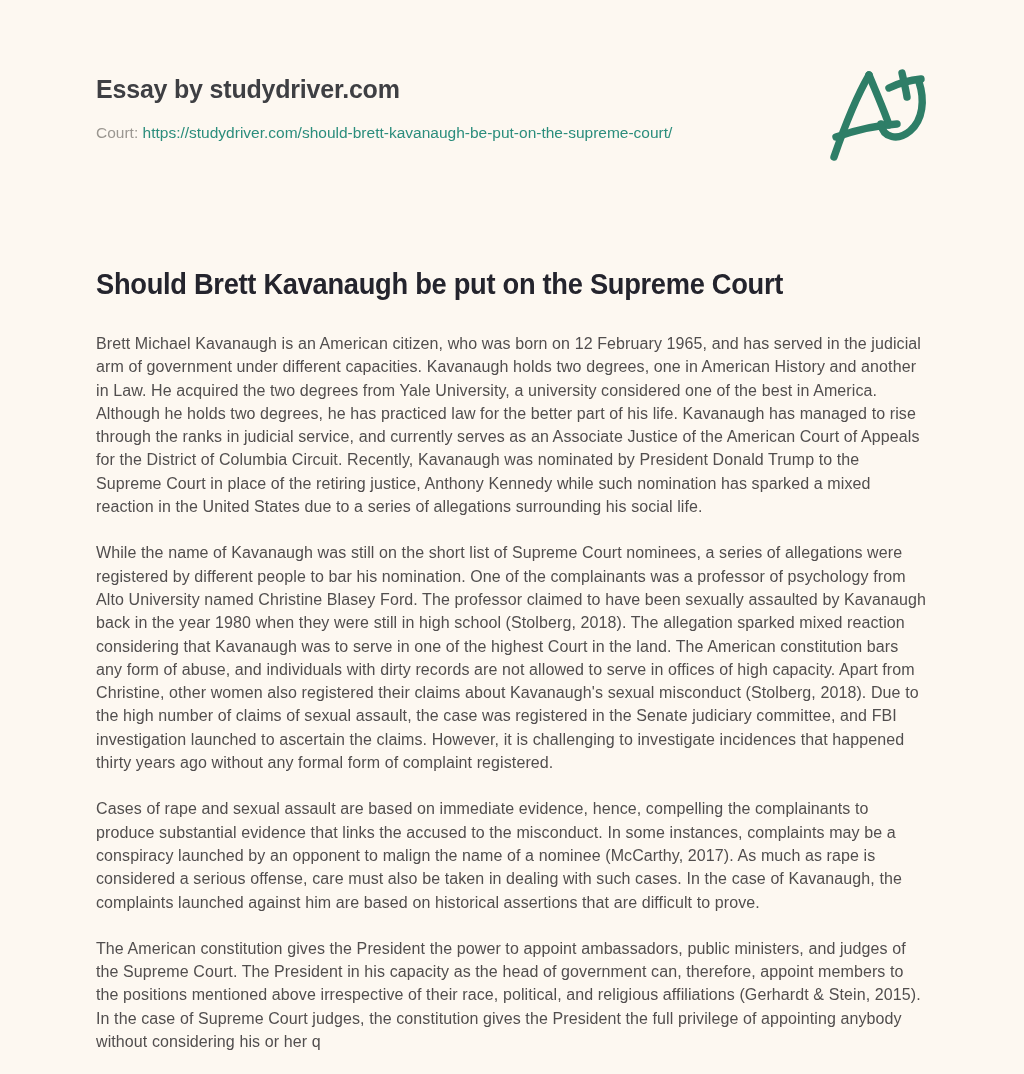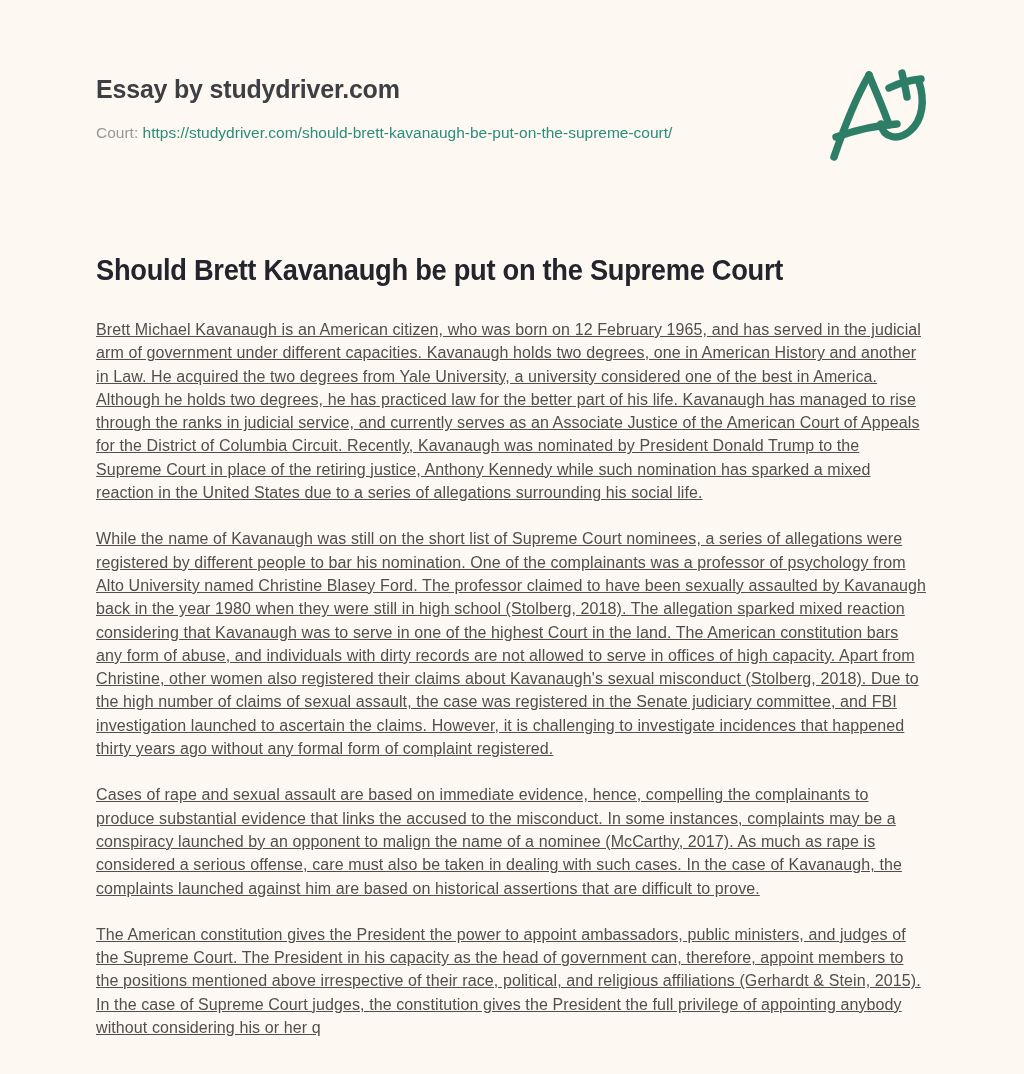--- a/index.html
+++ b/index.html
@@ -60,36 +60,35 @@
     position:absolute;
     left:96px;
     top:252px;
     width:830px;
   }
   .article h2{
     font-size:29px;
     line-height:36px;
     font-weight:700;
     color:var(--title-dark);
-    margin:0 0 30px 0;
+    margin:14px 0 30px 0;
     white-space:nowrap;
   }
   .article h2 .condensed{
     display:inline-block;
     transform:scaleX(0.94);
     transform-origin:left center;
     letter-spacing:-0.3px;
   }
   .article p{
     font-size:16px;
     line-height:23.3px;
     color:var(--body-text);
     margin:0 0 23px 0;
     letter-spacing:0.1px;
-    text-decoration:underline;
   }
 </style>
 </head>
 <body>
 
 <div class="page">
 
   <h1 class="essay-header">Essay by studydriver.com</h1>
 
   <div class="source-line">

